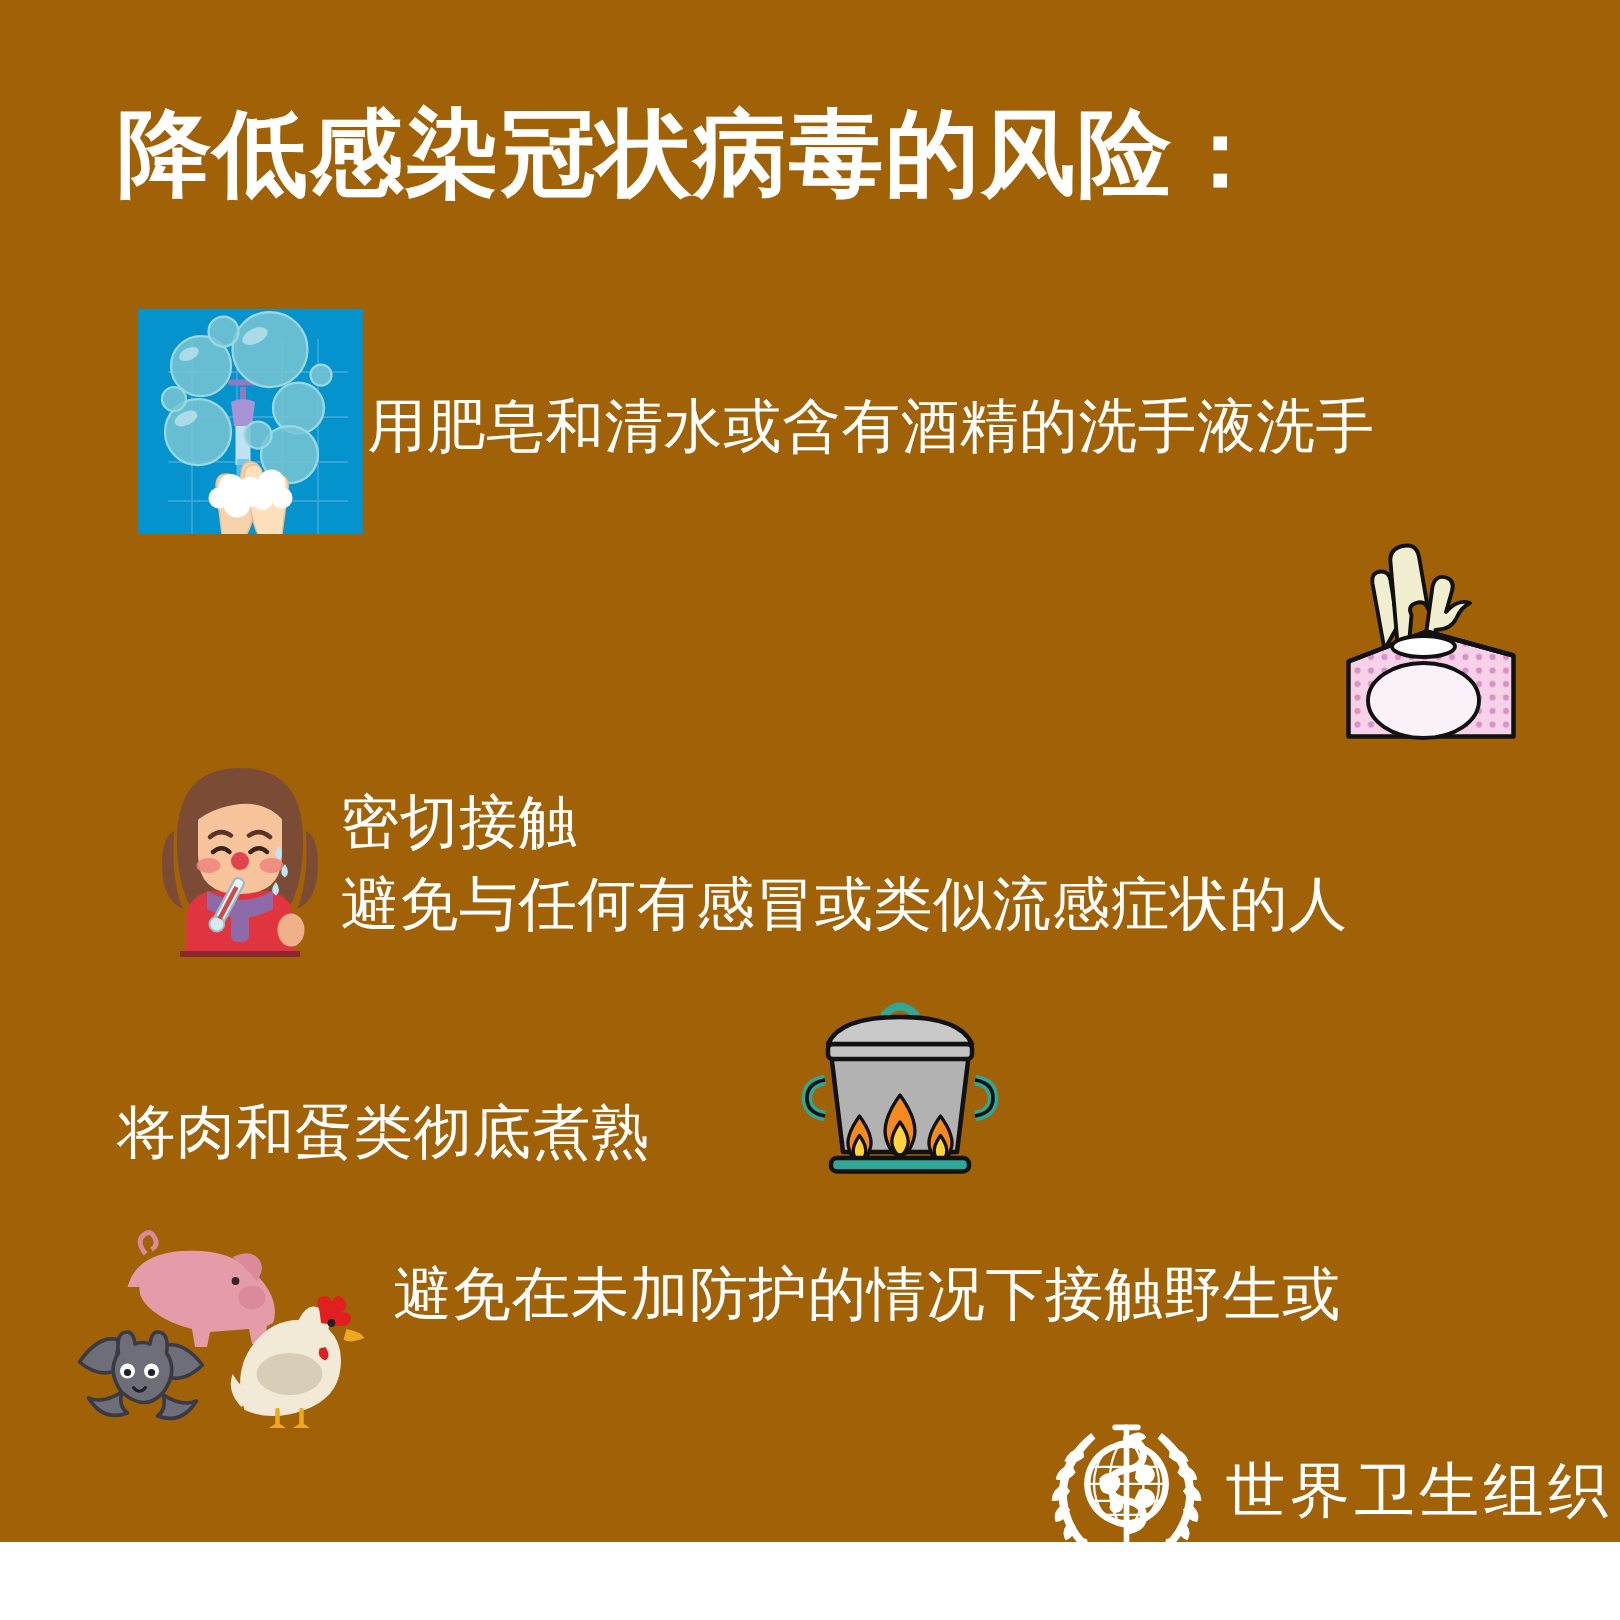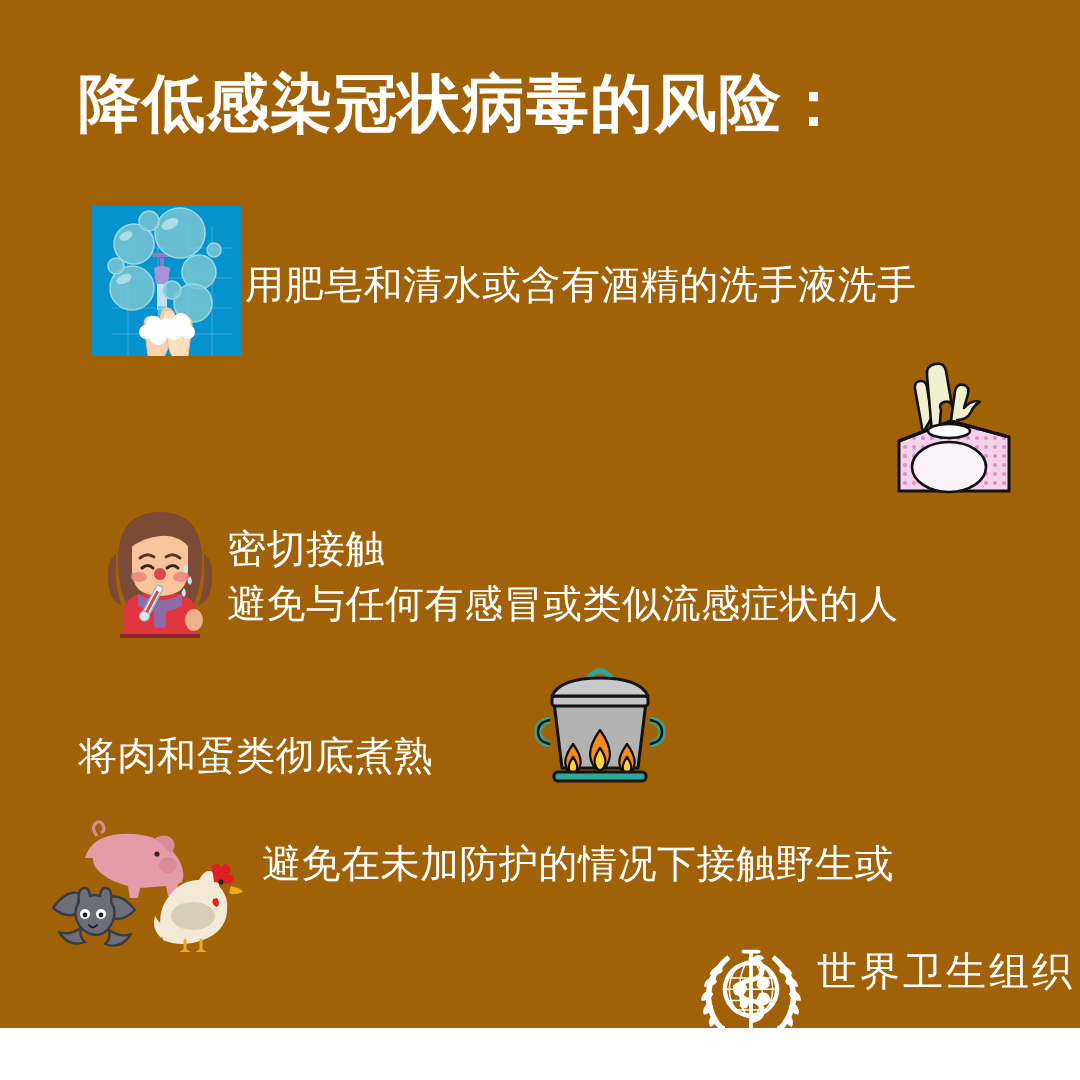--- a/index.html
+++ b/index.html
@@ -47,21 +47,21 @@
   .tip-3 { left: 227px; top: 521px; width: 770px; }
   .tip-4 { left: 78px;  top: 709px; margin-top: 19px; }
   .tip-5 { left: 262px; top: 836px; width: 740px; }
 
   
   .who-footer {
     position: absolute;
     left: 699px;
     top: 944px;
     display: flex;
-    align-items: flex-start;
+    align-items: center;
     gap: 14px;
   }
   .who-emblem { width: 104px; height: 98px; display:block; }
   .who-name {
     color: #ffffff;
     font-size: 40px;
     letter-spacing: 3px;
     white-space: nowrap;
   }
 

